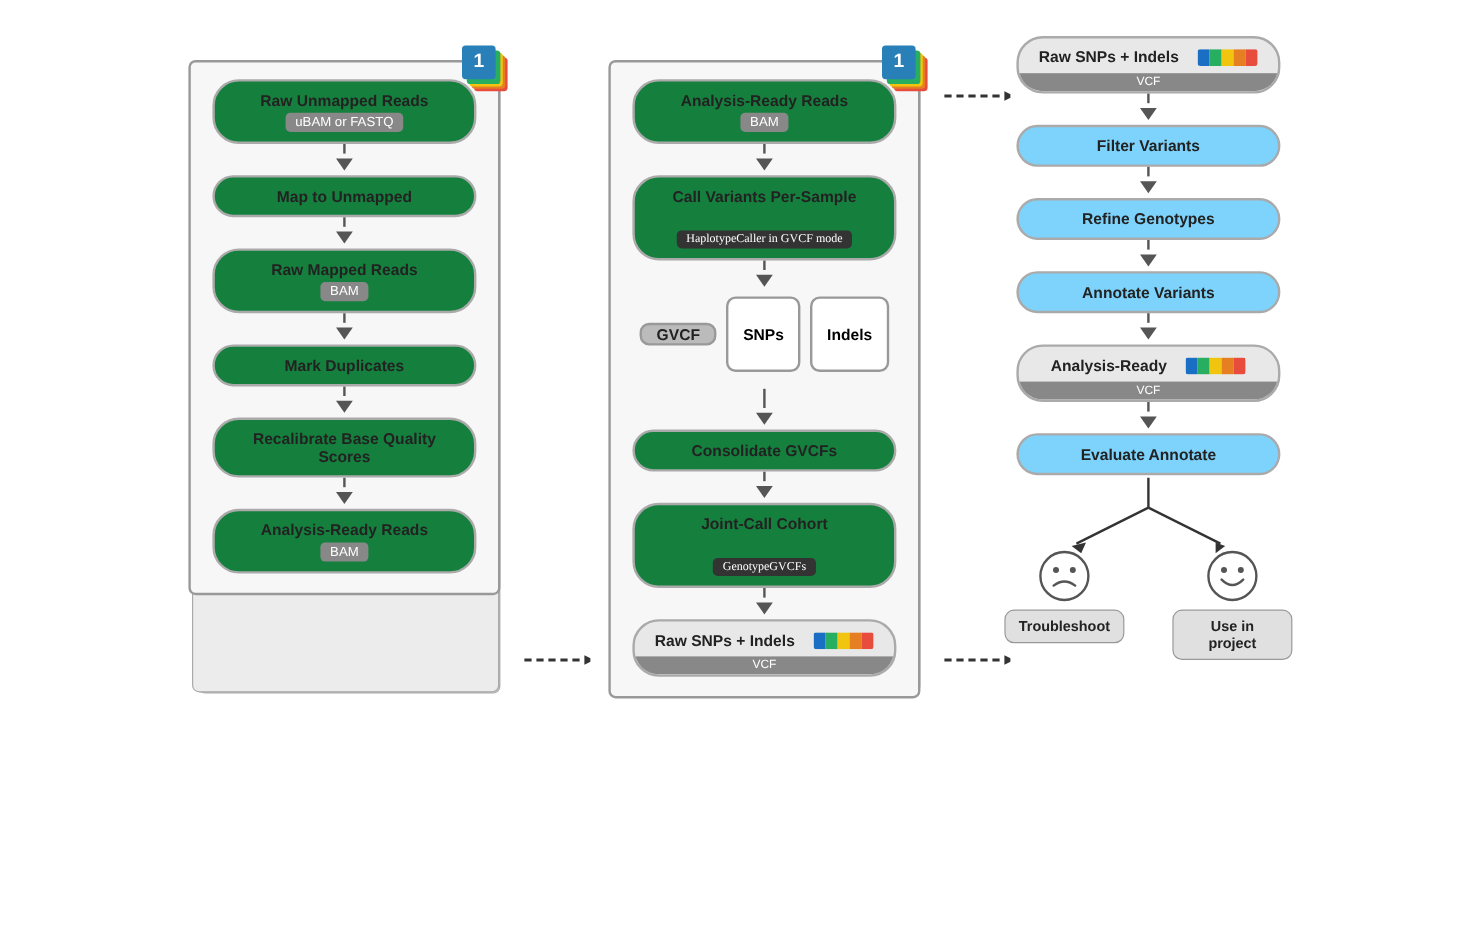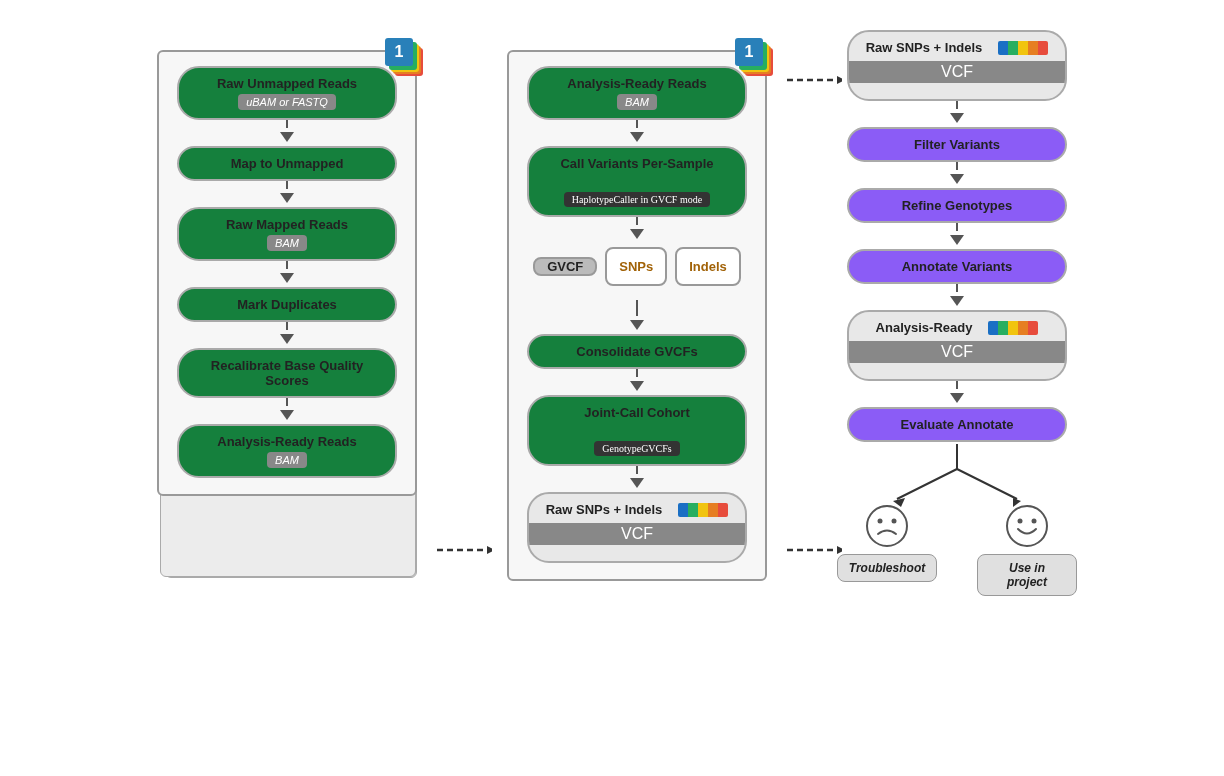--- a/index.html
+++ b/index.html
@@ -113,21 +113,20 @@
     }
     .flow-node .sub-label {
       background: #888;
       color: #fff;
       border-radius: 4px;
       font-size: 11px;
       font-weight: normal;
       padding: 2px 8px;
       margin-top: 3px;
       display: inline-block;
-      font-style: italic;
     }
     .flow-node .sub-label-dark {
       background: #333;
       color: #fff;
       border-radius: 4px;
       font-size: 10px;
       font-weight: normal;
       padding: 2px 8px;
       margin-top: 21px;
       display: inline-block;
@@ -174,24 +173,24 @@
       overflow: hidden;
     }
     .cb-blue   { background: #1a6fc4; flex: 1; }
     .cb-green  { background: #27ae60; flex: 1; }
     .cb-yellow { background: #f1c40f; flex: 1; }
     .cb-orange { background: #e67e22; flex: 1; }
     .cb-red    { background: #e74c3c; flex: 1; }
     .vcf-sub {
       background: #888;
       color: #fff;
-      font-size: 16px;
+      font-size: 10px;
       font-weight: normal;
       padding: 2px 8px;
-      margin: 2px 0 16px;
+      margin: 2px 0 0;
     }
 
     
     .gvcf-row {
       display: flex;
       gap: 8px;
       align-items: center;
       margin: 4px 0;
     }
     .gvcf-box {
@@ -200,53 +199,52 @@
       border-radius: 8px;
       padding: 0 12px;
       font-weight: bold;
       font-size: 13px;
       color: #222;
     }
     .white-box {
       background: #fff;
       border: 2px solid #999;
       border-radius: 8px;
-      padding: 10px 12px;
+      padding: 22px 12px;
       font-weight: bold;
       font-size: 13px;
-      color: #a16207;
+      color: #000000;
     }
 
     
     .right-col {
       display: flex;
       flex-direction: column;
       align-items: center;
       width: 250px;
       padding-top: 10px;
     }
     .simple-node {
-      background: #8b5cf6;
+      background: #7dd3fc;
       border: 2px solid #aaa;
       border-radius: 22px;
       padding: 8px 14px;
       text-align: center;
       font-weight: bold;
       font-size: 13px;
       width: 220px;
       color: #222;
     }
 
     
     .smiley-row {
       display: flex;
       gap: 40px;
       align-items: flex-start;
       margin-top: 8px;
-      font-style: italic;
     }
     .smiley-col {
       display: flex;
       flex-direction: column;
       align-items: center;
       gap: 6px;
     }
     .smiley {
       width: 44px;
       height: 44px;

